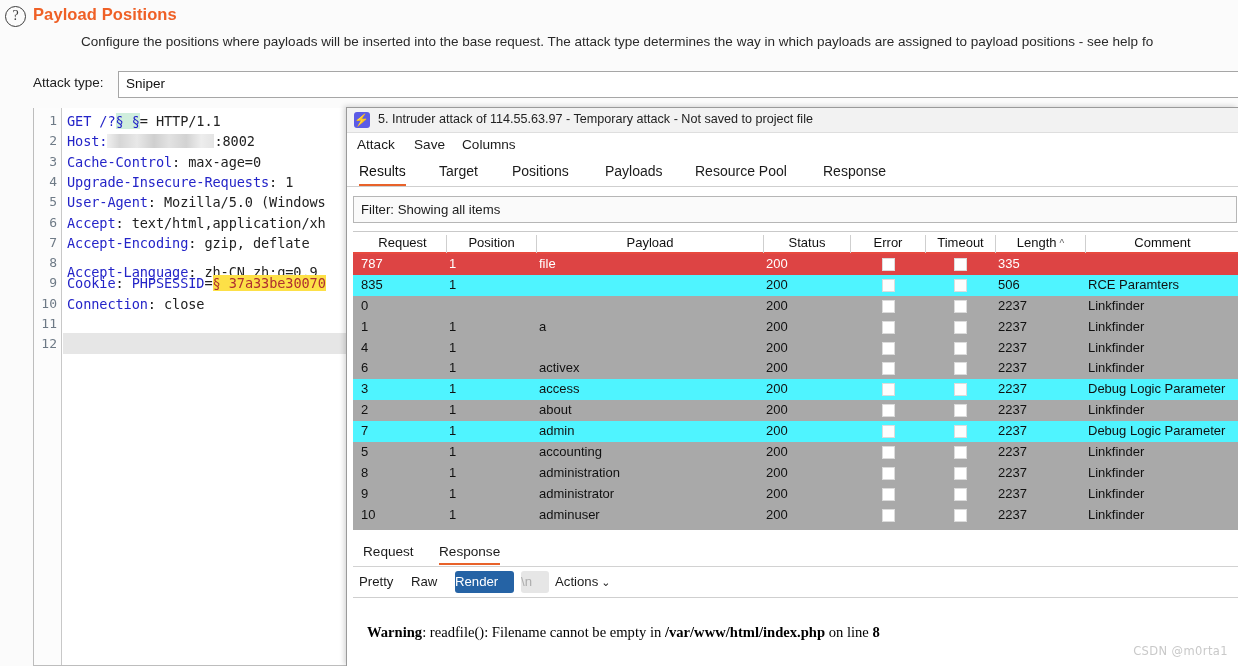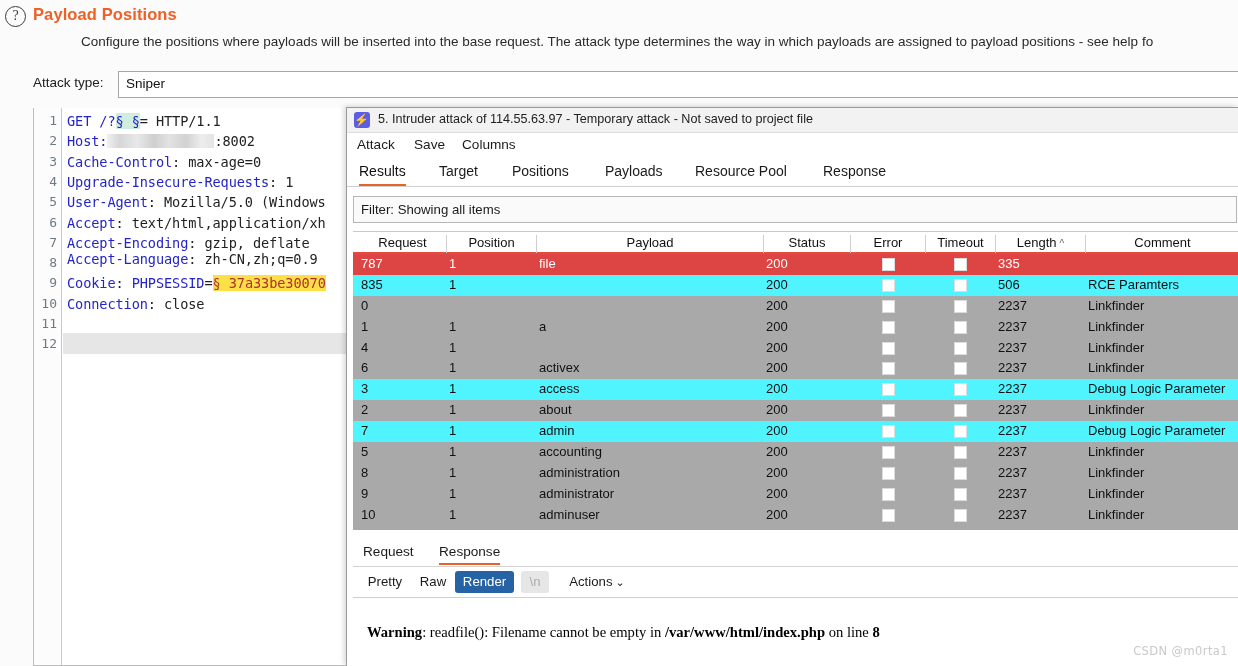--- a/index.html
+++ b/index.html
@@ -179,21 +179,21 @@
     position: absolute; top: 3px; font-size: 13.6px; color: #1b1b1b;
     white-space: nowrap; padding-bottom: 4px;
   }
   .msg-tab.active { border-bottom: 2.5px solid #e8622a; }
 
   .toolbar { position: relative; height: 30px; }
   .seg {
     position: absolute; top: 4px; height: 22px;
     background: #e6e6e6; border-radius: 3px;
     font-size: 13.2px; line-height: 22px; color: #1b1b1b;
-    text-align: center; white-space: nowrap;
+    text-align: left; white-space: nowrap;
   }
   .seg.active { background: #2563a5; color: #ffffff; }
   .seg.disabled { color: #adadad; }
   .seg.plain { background: transparent; }
   .chev { font-size: 11px; }
 
   .resp-body {
     position: absolute; left: 0; top: 56px; width: 886px; height: 70px;
     background: #ffffff; border-top: 1px solid #cfcfcf;
   }
@@ -242,21 +242,21 @@
           <div class="gutter-num" style="top: 228.3px;">12</div>
         </div>
       <div id="code-area">
           <div class="code-line" style="top: 5px;"><span class="kw">GET /?</span><span class="kw hl">§ §</span><span>= HTTP/1.1</span></div>
           <div class="code-line" style="top: 25.3px;"><span class="kw">Host:</span><span class="redact"></span><span>:8002</span></div>
           <div class="code-line" style="top: 45.6px;"><span class="kw">Cache-Control</span><span>: max-age=0</span></div>
           <div class="code-line" style="top: 65.9px;"><span class="kw">Upgrade-Insecure-Requests</span><span>: 1</span></div>
           <div class="code-line" style="top: 86.2px;"><span class="kw">User-Agent</span><span>: Mozilla/5.0 (Windows</span></div>
           <div class="code-line" style="top: 106.5px;"><span class="kw">Accept</span><span>: text/html,application/xh</span></div>
           <div class="code-line" style="top: 126.8px;"><span class="kw">Accept-Encoding</span><span>: gzip, deflate</span></div>
-          <div class="code-line" style="top: 143px;"><span class="kw">Accept-Language</span><span>: zh-CN,zh;q=0.9</span></div>
+          <div class="code-line" style="top: 156px;"><span class="kw">Accept-Language</span><span>: zh-CN,zh;q=0.9</span></div>
           <div class="code-line" style="top: 167.4px;"><span class="kw">Cookie</span><span>: </span><span class="kw">PHPSESSID</span><span>=</span><span class="hl-red">§ 37a33be30070</span></div>
           <div class="code-line" style="top: 187.7px;"><span class="kw">Connection</span><span>: close</span></div>
           <div class="code-line" style="top: 208px;"></div>
           <div class="cur-line" style="top: 225.3px;"></div>
           <div class="code-line" style="top: 228.3px;"></div>
         </div>
     </div>
   </div>
 
   <div class="intruder">

